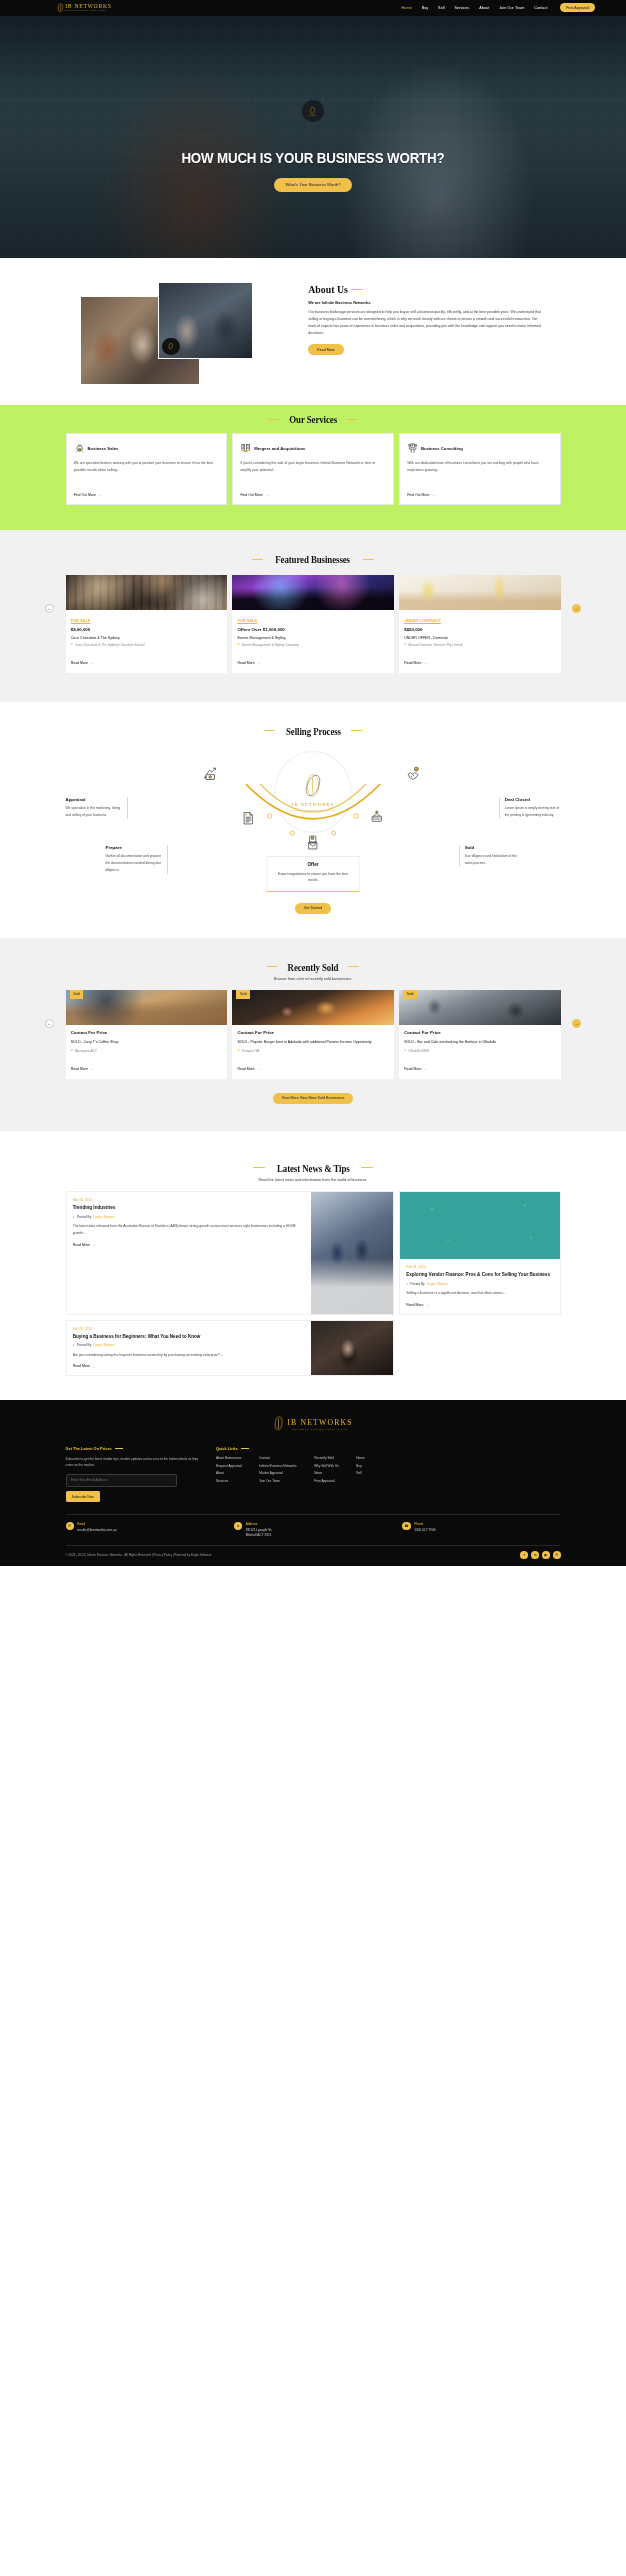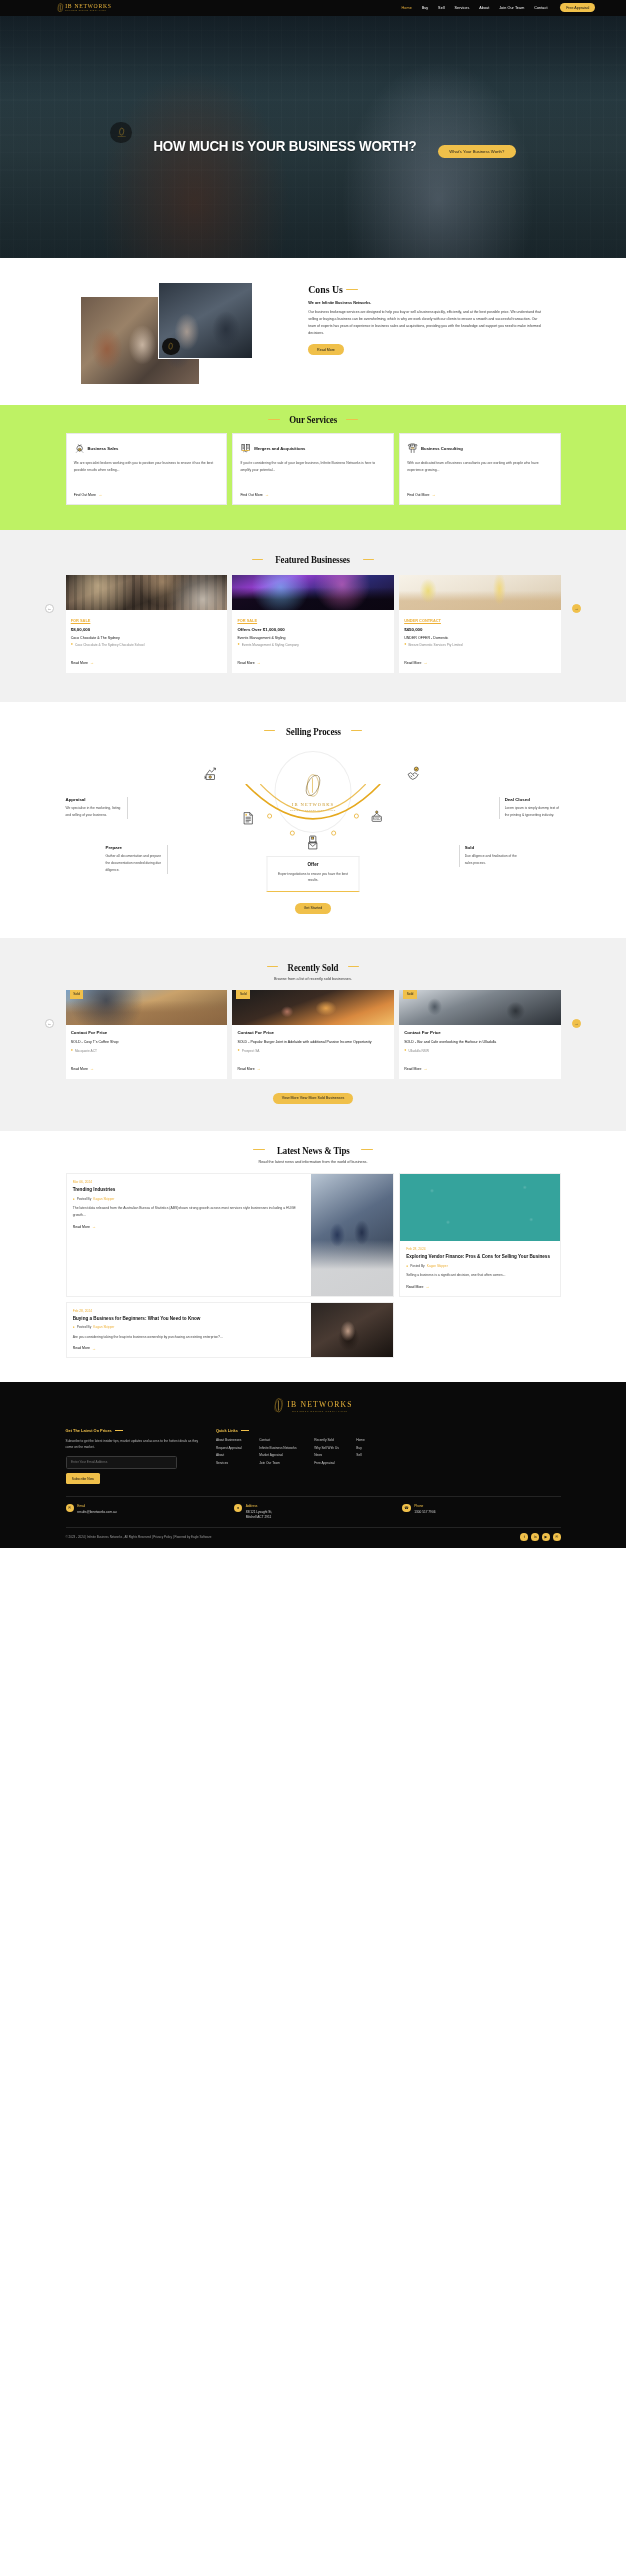--- a/index.html
+++ b/index.html
@@ -90,20 +90,21 @@
   .hero-bg::after {
     content: "";
     position: absolute; inset: 0;
     background: linear-gradient(180deg, rgba(8,14,18,.42) 0%, rgba(8,14,18,.18) 35%, rgba(8,14,18,.45) 100%);
   }
   .hero-inner {
     position: relative;
     z-index: 3;
     height: 100%;
     display: flex;
+    flex-direction: column;
     align-items: center;
     justify-content: center;
     padding-top: 19px;
   }
   .hero-badge {
     width: 21.6px; height: 21.6px;
     border-radius: 50%;
     background: rgba(10,10,10,.55);
     display: flex; align-items: center; justify-content: center;
     margin-bottom: 27px;
@@ -431,21 +432,21 @@
     color: #1a1a1a;
     font-size: 3.3px;
     padding: 2.1px 3.6px 2.6px;
     z-index: 3;
   }
   .sold-title { font-size: 4.4px; font-weight: 700; color: #111; margin-bottom: 4.1px; }
   .sold-desc { font-size: 3.6px; color: #111; line-height: 1.7; margin-bottom: 3.1px; }
   .sold-cta-wrap { text-align: center; margin-top: 13.4px; }
 
   
-  .news { padding: 13px 0 24px; background: #fff; }
+  .news { padding: 31px 0 24px; background: #fff; }
   .news-grid {
     display: grid;
     grid-template-columns: 1fr 1fr 1fr;
     gap: 5.2px;
     margin-top: 7.2px;
   }
   .news-card { background: #fff; border: 0.5px solid #efefef; display: flex; }
   .news-card.vert { flex-direction: column; border: none; }
   .news-thumb { flex: 0 0 72px; position: relative; overflow: hidden; }
   .news-body { padding: 5.7px 6.2px 6.2px; flex: 1; }
@@ -598,21 +599,21 @@
         <div class="img-b"></div>
         <div class="badge-circle">
           <svg width="9.3" height="9.3" viewBox="0 0 18 18">
             <ellipse cx="9" cy="8" rx="3.4" ry="6" fill="none" stroke="#c79c33" stroke-width="0.6"></ellipse>
             <ellipse cx="9" cy="8" rx="3.4" ry="6" fill="none" stroke="#8a6a1c" stroke-width="0.5" transform="rotate(22 9 8)"></ellipse>
           </svg>
         </div>
       </div>
       <div class="about-body">
         <div class="about-title-row">
-          <h2 class="about-title">Cons Us</h2>
+          <h2 class="about-title">About Us</h2>
           <span class="dash"></span>
         </div>
         <div class="about-lead">We are Infinite Business Networks.</div>
         <p class="about-text">Our business brokerage services are designed to help you buy or sell a business quickly, efficiently, and at the best possible price. We understand that selling or buying a business can be overwhelming, which is why we work closely with our clients to ensure a smooth and successful transaction. Our team of experts has years of experience in business sales and acquisitions, providing you with the knowledge and support you need to make informed decisions.</p>
         <button class="btn-pill">Read More</button>
       </div>
     </div>
   </section>
 
   <section class="services">

